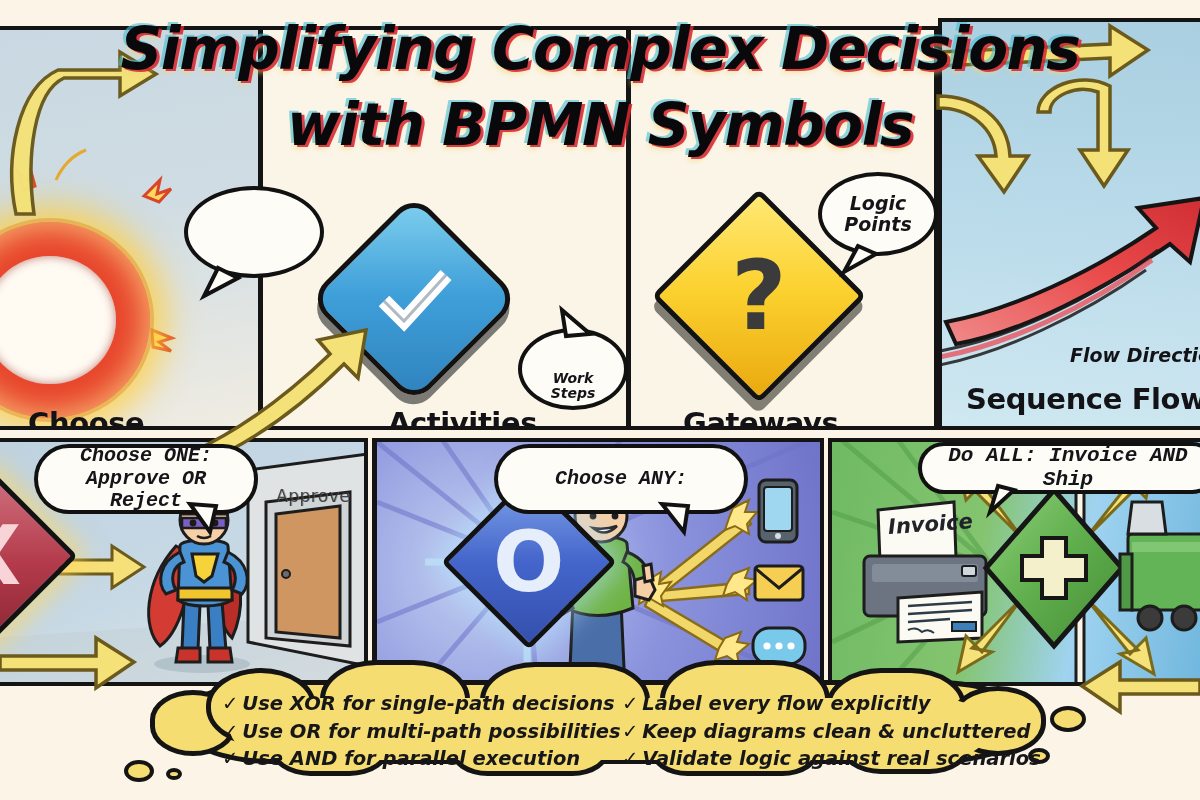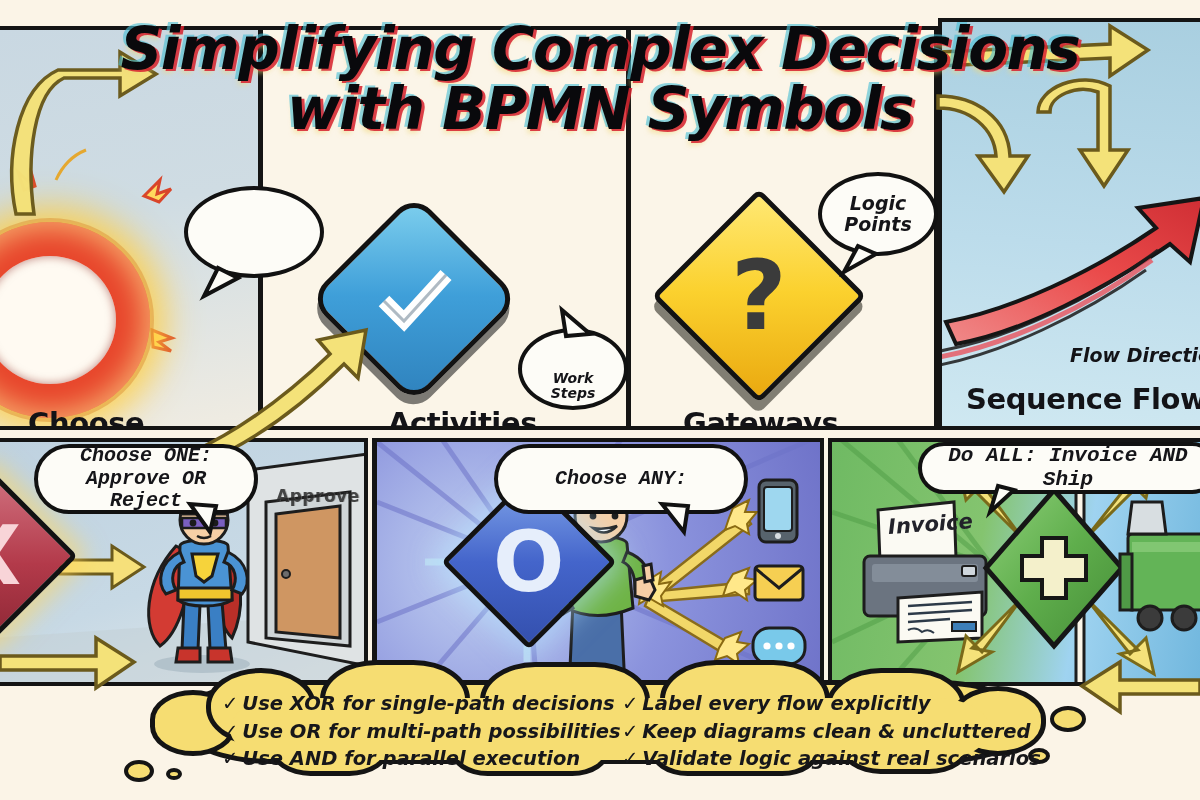--- a/index.html
+++ b/index.html
@@ -32,21 +32,21 @@
     font-style: italic;
     color: #09090c;
     letter-spacing: -1.5px;
     line-height: 0.96;
     text-shadow:
        3px 2px 0 rgba(214,32,46,0.85),
       -3px -2px 0 rgba(70,190,215,0.60),
        0 4px 5px rgba(240,215,120,0.55);
   }
   .title-line.l1 { font-size: 58px; }
-  .title-line.l2 { font-size: 58px; margin-top: 4px; }
+  .title-line.l2 { font-size: 58px; margin-top: 20px; }
 
   
   .panel { position: absolute; border: 4px solid #141414; overflow: hidden; }
 
   #panel-events {
     left: -6px; top: 26px; width: 268px; height: 404px;
     background: linear-gradient(170deg,#c9d8e2 0%,#cfdce3 45%,#f0ece2 100%);
     border-left: none;
   }
   #panel-activities {
@@ -301,21 +301,21 @@
       <path d="M203 94 q7 4 14 0" fill="none" stroke="#1d1d1d" stroke-width="2.5"></path>
     </svg>
 
     <svg class="svg-layer" style="width:374px;height:248px" viewBox="0 0 374 248">
       <path d="M254 28 L374 12 L374 224 L254 200 Z" fill="#dfe3e4" stroke="#1d1d1d" stroke-width="3"></path>
       <path d="M272 60 L356 50 L356 204 L272 196 Z" fill="#cfd5d7" stroke="#1d1d1d" stroke-width="3"></path>
       <path d="M282 72 L346 64 L346 196 L282 190 Z" fill="#cf9662" stroke="#1d1d1d" stroke-width="3"></path>
       <circle cx="292" cy="132" r="4" fill="#6c6c6c" stroke="#1d1d1d" stroke-width="2"></circle>
     </svg>
     <div style="position:absolute; left:282px; top:44px; z-index:34;
-                font-family:'DejaVu Sans',sans-serif; font-weight:700; font-size:17px;
+                font-family:'DejaVu Sans',sans-serif; font-weight:400; font-size:17px;
                 color:#2a2a2a; letter-spacing:0.5px; opacity:0.85;
                 text-shadow:1px 0 0 rgba(120,120,120,0.55);">Approve</div>
   </div>
 
   <div class="panel" id="panel-or">
 
     <svg class="svg-layer" style="width:452px;height:248px" viewBox="0 0 452 248">
       <g stroke="#6d73c8" stroke-width="5" opacity="0.55">
         <path d="M150 120 L0 0"></path>
           <path d="M150 120 L60 -10"></path>

